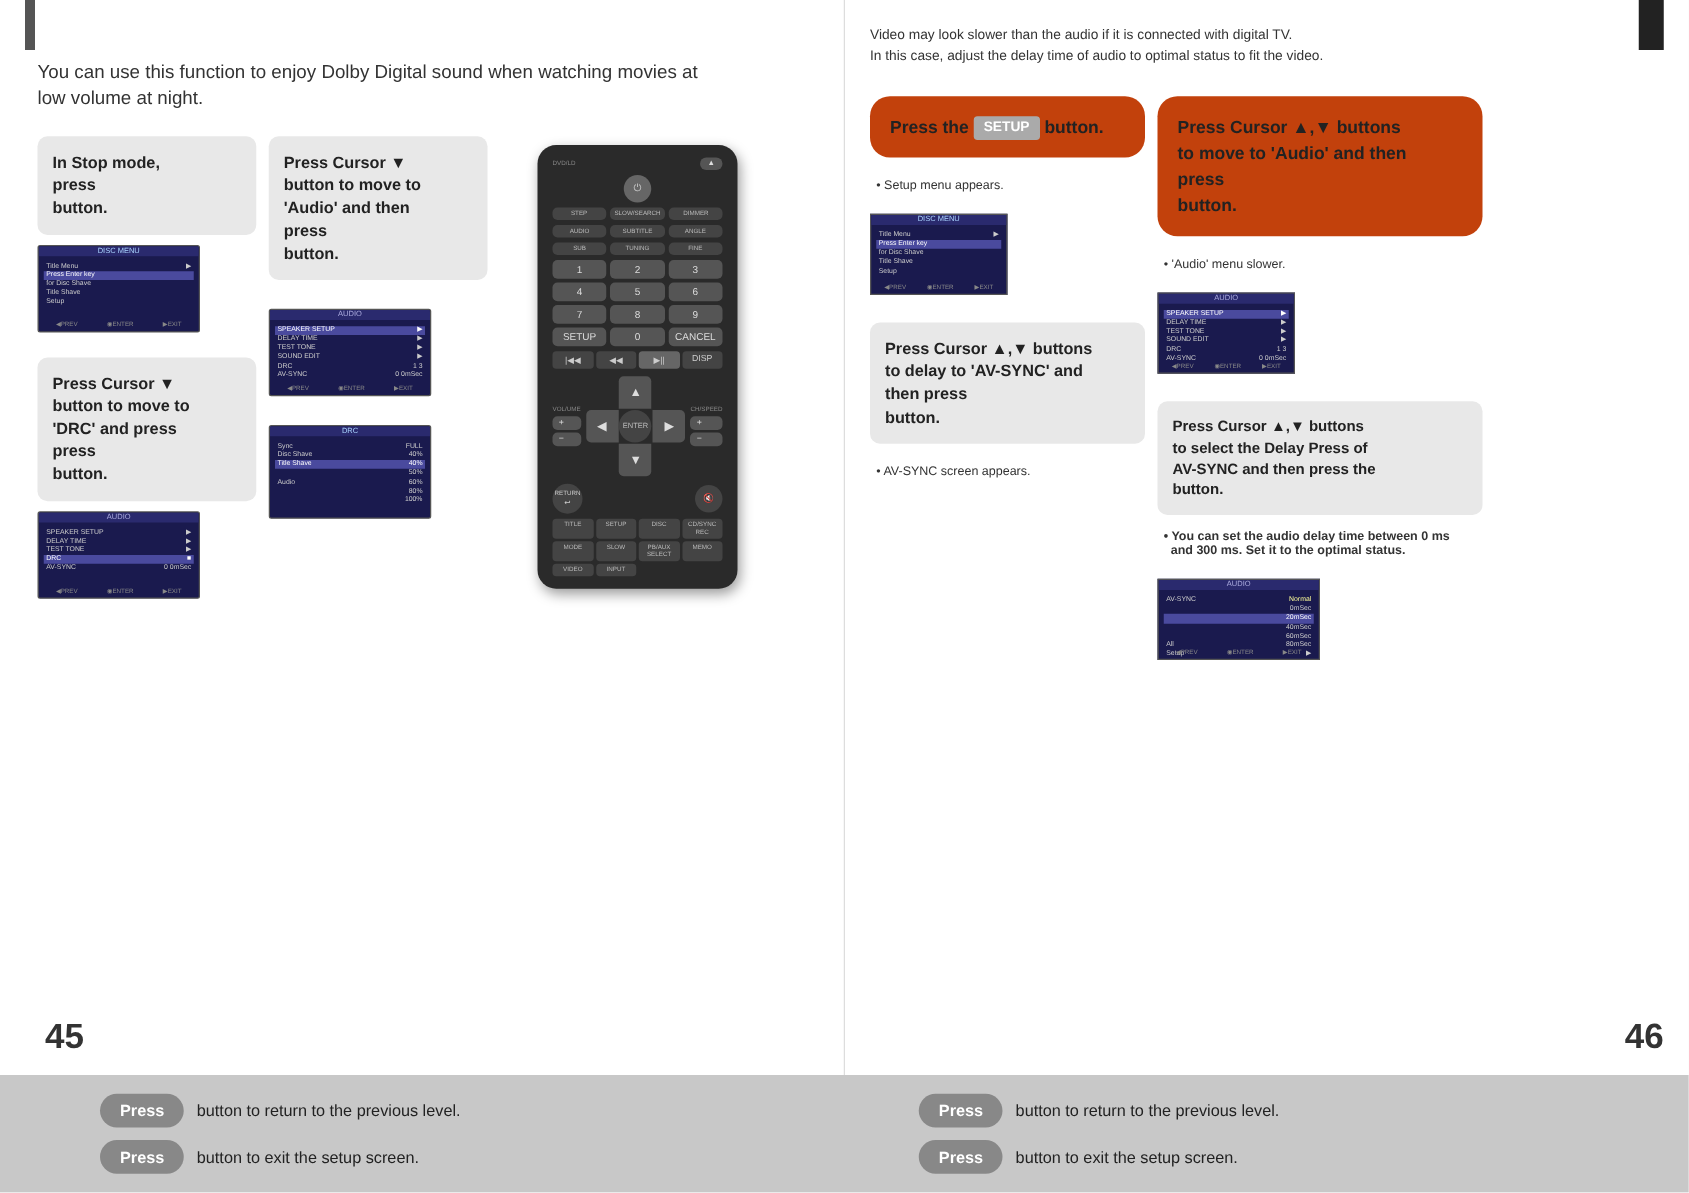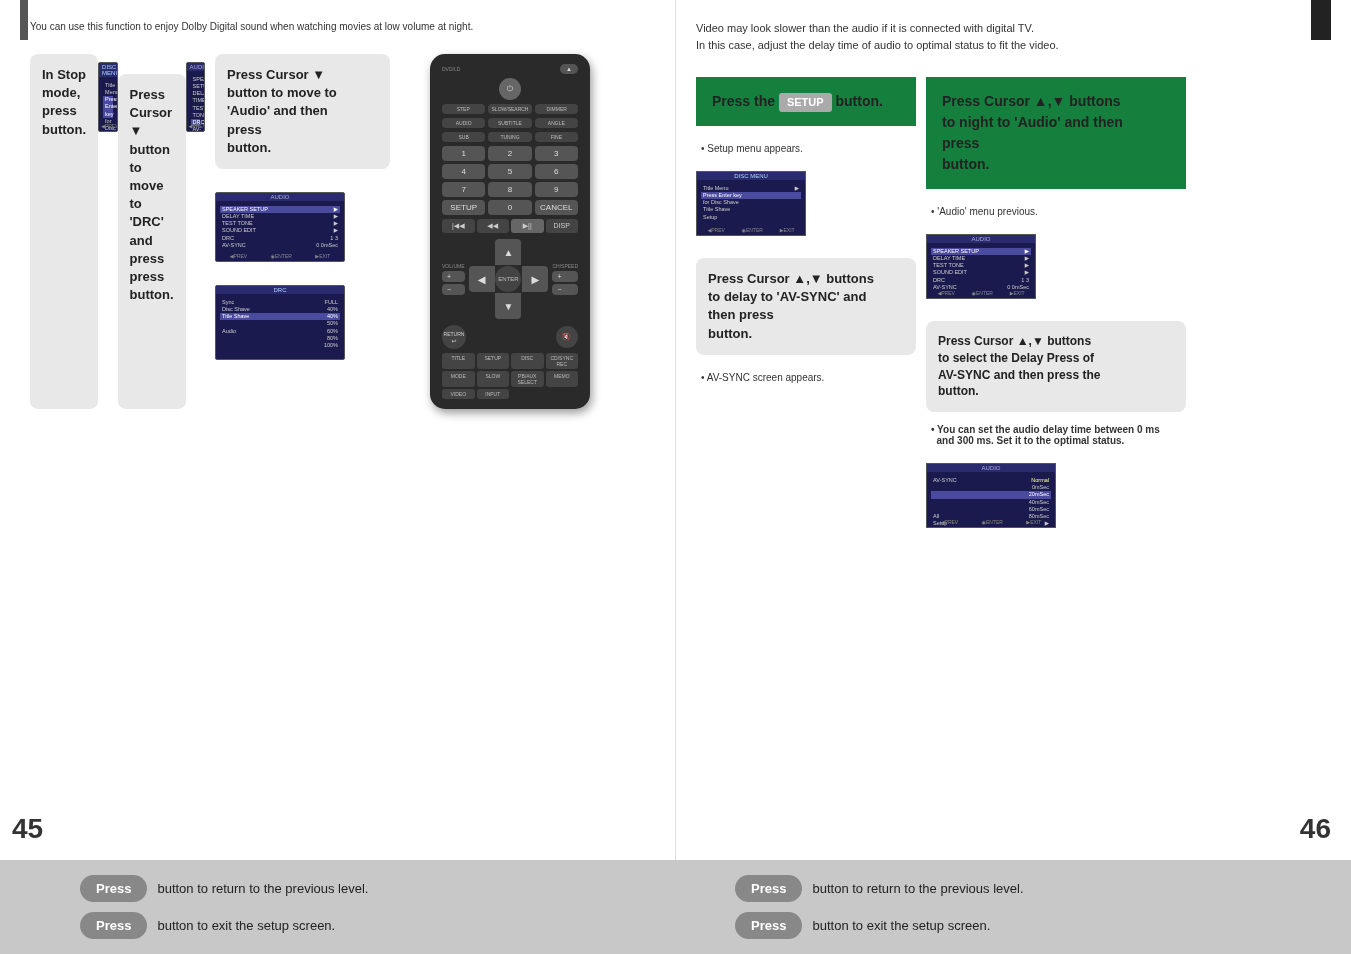--- a/index.html
+++ b/index.html
@@ -27,35 +27,36 @@
     }
 
     .right-page {
       flex: 1;
       background: white;
       padding: 20px 30px 60px 20px;
       position: relative;
     }
 
     .page-header-text {
-      font-size: 10px;
+      font-size: 15px;
       color: #333;
       line-height: 1.4;
       margin-bottom: 20px;
       max-width: 540px;
+      margin-top: 27px;
     }
 
     .content-area {
       display: flex;
       gap: 10px;
     }
 
     .left-column {
       display: flex;
-      flex-direction: row;
+      flex-direction: column;
       width: 175px;
     }
 
     .center-column {
       display: flex;
       flex-direction: column;
       align-items: center;
       justify-content: center;
       width: 175px;
     }
@@ -358,21 +359,21 @@
     }
 
     .page-number {
       position: absolute;
       bottom: 15px;
       font-size: 28px;
       font-weight: bold;
       color: #333;
     }
 
-    .page-num-left { left: 12px; }
+    .page-num-left { left: 36px; }
     .page-num-right { right: 20px; }
 
     
     .page-mark-left {
       position: absolute;
       top: 0;
       left: 20px;
       width: 8px;
       height: 40px;
       background: #555;
@@ -406,22 +407,22 @@
     .rp-col1, .rp-col2 {
       display: flex;
       flex-direction: column;
       gap: 12px;
     }
 
     .rp-col1 { width: 220px; }
     .rp-col2 { width: 260px; }
 
     .large-instruction {
-      background: #15803d;
-      border-radius: 0;
+      background: #c2410c;
+      border-radius: 16px;
       padding: 14px 16px;
       font-size: 14px;
       font-weight: bold;
       line-height: 1.5;
       color: #222;
     }
 
     .setup-btn-inline {
       display: inline-block;
       background: #aaa;
@@ -773,25 +774,25 @@
           <span>then press</span><br>
           <span>button.</span>
         </div>
         <div class="bullet-text">AV-SYNC screen appears.</div>
       </div>
 
       <div class="rp-col2">
 
         <div class="large-instruction">
           <span>Press Cursor ▲,▼ buttons</span><br>
-          <span>to night to 'Audio' and then</span><br>
+          <span>to move to 'Audio' and then</span><br>
           <span>press</span><br>
           <span>button.</span>
         </div>
-        <div class="bullet-text">'Audio' menu previous.</div>
+        <div class="bullet-text">'Audio' menu slower.</div>
 
         <div class="screen-thumb-sm">
           <div class="screen-header" style="color:#aad;">AUDIO</div>
           <div class="screen-content">
             <div class="screen-row highlight">
                 <span>SPEAKER SETUP</span>
                 <span>▶</span>
               </div>
             <div class="screen-row">
                 <span>DELAY TIME</span>

